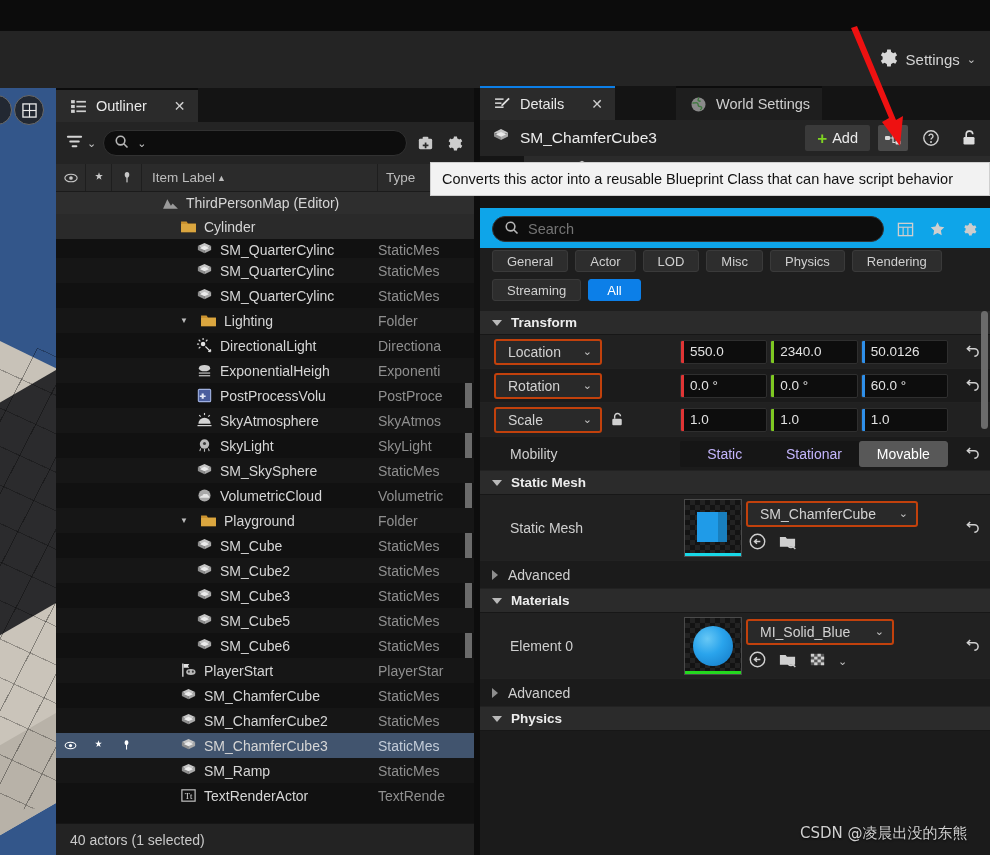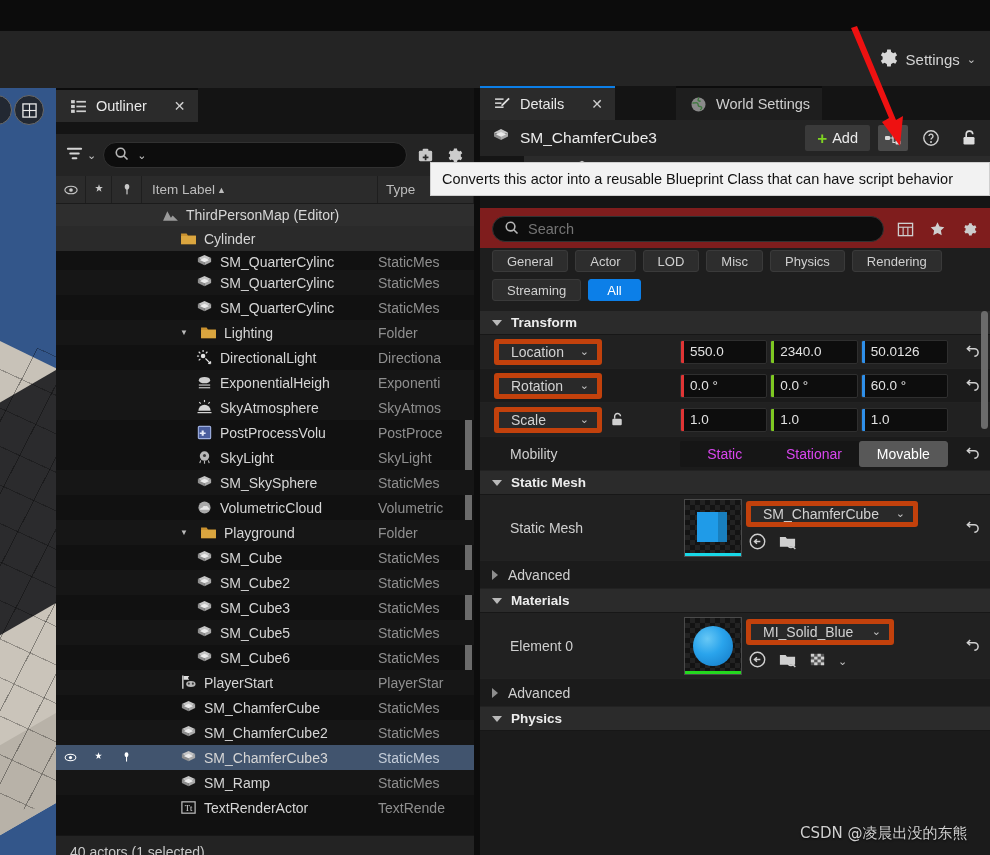--- a/index.html
+++ b/index.html
@@ -60,21 +60,21 @@
     display:flex; align-items:center; justify-content:flex-end; padding-right:10px;
   }
   .settings-btn {
     display:flex; align-items:center; gap:7px; color:#d3d3d3; font-size:15px;
     padding: 5px 4px;
   }
   .settings-btn svg { width:22px; height:22px; }
 
   
   .outliner { position:absolute; left:56px; top:88px; width:418px; height:767px; }
-  .panel-tabrow { position:relative; height:46px; background:#141414; }
+  .panel-tabrow { position:relative; height:34px; background:#141414; }
   .panel-tab {
     position:absolute; left:0; top:0; height:34px;
     display:flex; align-items:center; gap:9px; padding:0 12px 0 14px;
     background:#2b2b2b; color:#e8e8e8; font-size:14.5px;
     border-top:2px solid #0c0c0c;
   }
   .panel-tab.active-blue { border-top:2px solid #0c7fe8; }
   .panel-tab .tab-ico { width:17px; height:17px; display:block; }
   .tab-close { margin-left:18px; color:#cfcfcf; font-size:14px; line-height:1; }
 
@@ -163,21 +163,21 @@
 
   .comp-strip { height:52px; background:#151515; position:relative; }
   .comp-row {
     position:absolute; left:44px; top:0; right:0; height:24px;
     display:flex; align-items:center; gap:9px;
     background:#2b2b2b; padding-left:50px; color:#d5d5d5; font-size:14.5px;
   }
   .comp-row svg { width:16px; height:16px; }
   .edit-in { color:#cfcfcf; border-bottom:1px dotted #9a9a9a; margin-left:6px; }
 
-  .det-search-wrap { background:#7f1d1d; padding:8px 10px 6px 12px; display:flex; align-items:center; gap:10px; }
+  .det-search-wrap { background:#0ea5e9; padding:8px 10px 6px 12px; display:flex; align-items:center; gap:10px; }
   .det-search {
     flex:1; height:26px; background:#0d0d0d; border-radius:13px; border:1px solid #323232;
     display:flex; align-items:center; gap:9px; padding:0 11px;
   }
   .det-search svg { width:15px; height:15px; }
   .det-search .ph { color:#747474; font-size:14.5px; }
   .dsi { width:22px; height:22px; display:flex; align-items:center; justify-content:center; }
   .dsi svg { width:17px; height:17px; }
 
   .chips { background:#1e1e1e; padding:2px 12px 10px 12px; display:flex; flex-wrap:wrap; gap:7px; }
@@ -195,39 +195,39 @@
     border-bottom:1px solid #171717;
   }
   .tri { width:0;height:0;border-left:5px solid transparent;border-right:5px solid transparent;border-top:6px solid #b9b9b9; }
   .tri.right { border:0; border-top:5px solid transparent; border-bottom:5px solid transparent; border-left:6px solid #8e8e8e; }
 
   .prop-row { display:flex; align-items:center; min-height:34px; border-bottom:1px solid #222; }
   .prop-row.alt { background:#212121; }
   .p-label { width:200px; flex:none; display:flex; align-items:center; padding-left:14px; color:#cfcfcf; font-size:14px; }
   .p-label.indentless { padding-left:30px; }
   .drop-pill {
-    height:26px; min-width:108px; background:#292929; border:5px solid #c2410c; border-radius:3px;
+    height:26px; min-width:108px; background:#292929; border:2px solid #c2410c; border-radius:3px;
     display:flex; align-items:center; justify-content:space-between; padding:0 8px 0 12px;
     color:#d2d2d2; font-size:14px; gap:14px;
   }
   .p-fields { flex:1; display:flex; align-items:center; gap:3px; padding-right:4px; }
   .num-box {
     flex:1; height:24px; background:#0d0d0d; border:1px solid #2f2f2f; border-radius:2px;
     display:flex; align-items:center; color:#e3e3e3; font-size:13.5px; padding-left:9px;
     position:relative; overflow:hidden;
   }
   .num-box::before { content:""; position:absolute; left:0; top:0; bottom:0; width:3px; }
   .nb-x::before { background:#e03535; } .nb-y::before { background:#7ec822; } .nb-z::before { background:#2f8fe8; }
   .reset-col { width:38px; flex:none; display:flex; align-items:center; justify-content:center; }
   .reset-col svg { width:17px; height:17px; }
   .lock-ico { width:30px; display:flex; align-items:center; justify-content:center; }
   .lock-ico svg { width:17px; height:17px; }
 
   .mob-group { flex:1; display:flex; height:26px; background:#161616; border-radius:2px; overflow:hidden; }
-  .mob-seg { flex:1; display:flex; align-items:center; justify-content:center; color:#d946ef; font-size:14px; }
+  .mob-seg { flex:1; display:flex; align-items:center; justify-content:center; color:#c4b5fd; font-size:14px; }
   .mob-seg.on { background:#585858; color:#fff; border-radius:3px; }
 
   .thumb-wrap { width:66px; flex:none; display:flex; align-items:center; justify-content:center; }
   .thumb {
     width:58px; height:58px; background:#131313; border:1px solid #4a4a4a; position:relative; overflow:hidden;
     background-image:
       linear-gradient(45deg,#222 25%,transparent 25%,transparent 75%,#222 75%),
       linear-gradient(45deg,#222 25%,transparent 25%,transparent 75%,#222 75%);
     background-size:10px 10px; background-position:0 0,5px 5px;
   }
@@ -475,46 +475,46 @@
           <div class="name indent-3">
             <span class="ritem-ico"><svg viewBox="0 0 18 18">
                 <ellipse cx="9" cy="6.5" rx="6" ry="3.4" fill="#cfcfcf"></ellipse>
                 <rect x="3" y="11" width="12" height="1.4" fill="#b4b4b4"></rect>
                 <rect x="3" y="13.8" width="12" height="1.4" fill="#b4b4b4"></rect>
               </svg></span>
             <span>ExponentialHeigh</span>
           </div>
           <div class="type">Exponenti</div>
         </div>
+        <div class="row ">
+          <div class="gutter"></div>
+          <div class="name indent-3">
+            <span class="ritem-ico"><svg viewBox="0 0 18 18">
+                <rect x="2.5" y="2.5" width="13" height="13" rx="1" fill="#4a5e9e" stroke="#9fb0e0" stroke-width="1.2"></rect>
+                <path d="M6 12.5h2.2v-2h2v-1.6h-2v-2H6v2H4v1.6h2z" fill="#e4e9f7"></path>
+              </svg></span>
+            <span>PostProcessVolu</span>
+          </div>
+          <div class="type">PostProce</div>
+        </div>
         <div class="row alt">
           <div class="gutter"></div>
           <div class="name indent-3">
             <span class="ritem-ico"><svg viewBox="0 0 18 18">
                 <path d="M2.5 12.5a6.5 6.5 0 0113 0z" fill="#d4d4d4"></path>
                 <g stroke="#d4d4d4" stroke-width="1.2">
                   <line x1="9" y1="1" x2="9" y2="3.3"></line>
                   <line x1="3.4" y1="3.4" x2="5" y2="5"></line>
                   <line x1="14.6" y1="3.4" x2="13" y2="5"></line>
                 </g>
                 <line x1="1.6" y1="14.4" x2="16.4" y2="14.4" stroke="#d4d4d4" stroke-width="1.3"></line>
               </svg></span>
             <span>SkyAtmosphere</span>
           </div>
           <div class="type">SkyAtmos</div>
-        </div>
-        <div class="row ">
-          <div class="gutter"></div>
-          <div class="name indent-3">
-            <span class="ritem-ico"><svg viewBox="0 0 18 18">
-                <rect x="2.5" y="2.5" width="13" height="13" rx="1" fill="#4a5e9e" stroke="#9fb0e0" stroke-width="1.2"></rect>
-                <path d="M6 12.5h2.2v-2h2v-1.6h-2v-2H6v2H4v1.6h2z" fill="#e4e9f7"></path>
-              </svg></span>
-            <span>PostProcessVolu</span>
-          </div>
-          <div class="type">PostProce</div>
         </div>
         <div class="row ">
           <div class="gutter"></div>
           <div class="name indent-3">
             <span class="ritem-ico"><svg viewBox="0 0 18 18">
                 <circle cx="9" cy="7.5" r="5" fill="#b9b9b9"></circle>
                 <circle cx="9" cy="7" r="1.6" fill="#3a3a3a"></circle>
                 <g stroke="#b9b9b9" stroke-width="1.2">
                   <line x1="5" y1="12" x2="4" y2="15"></line>
                   <line x1="9" y1="12.6" x2="9" y2="15.6"></line>

